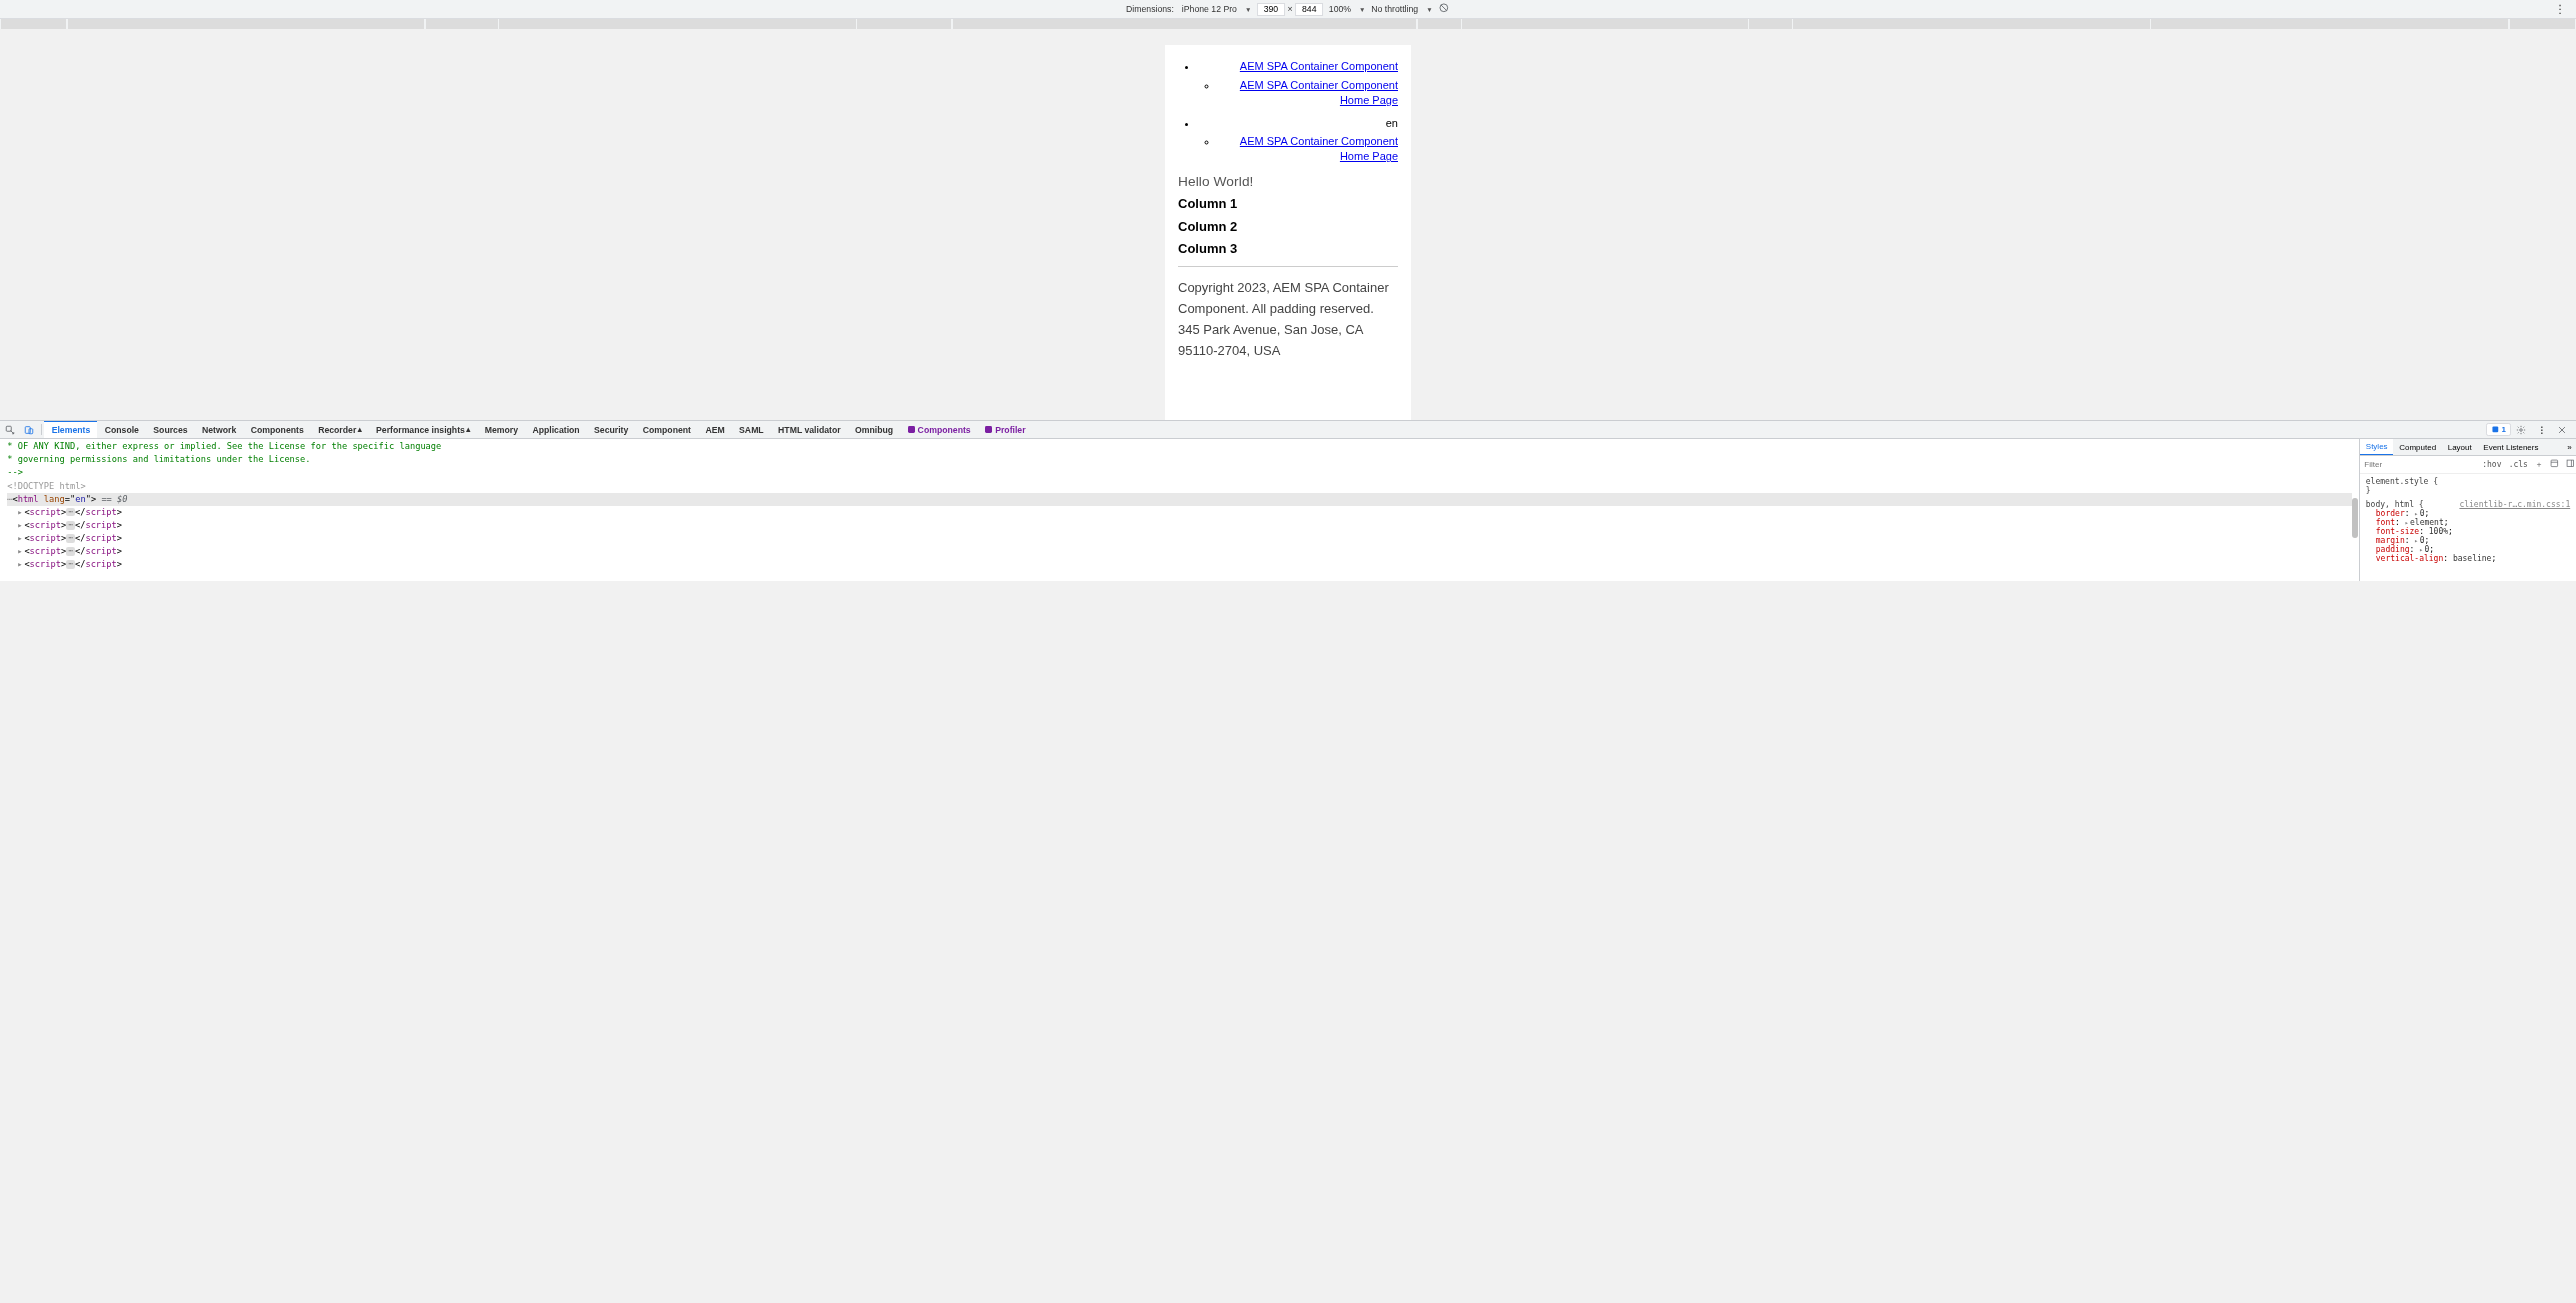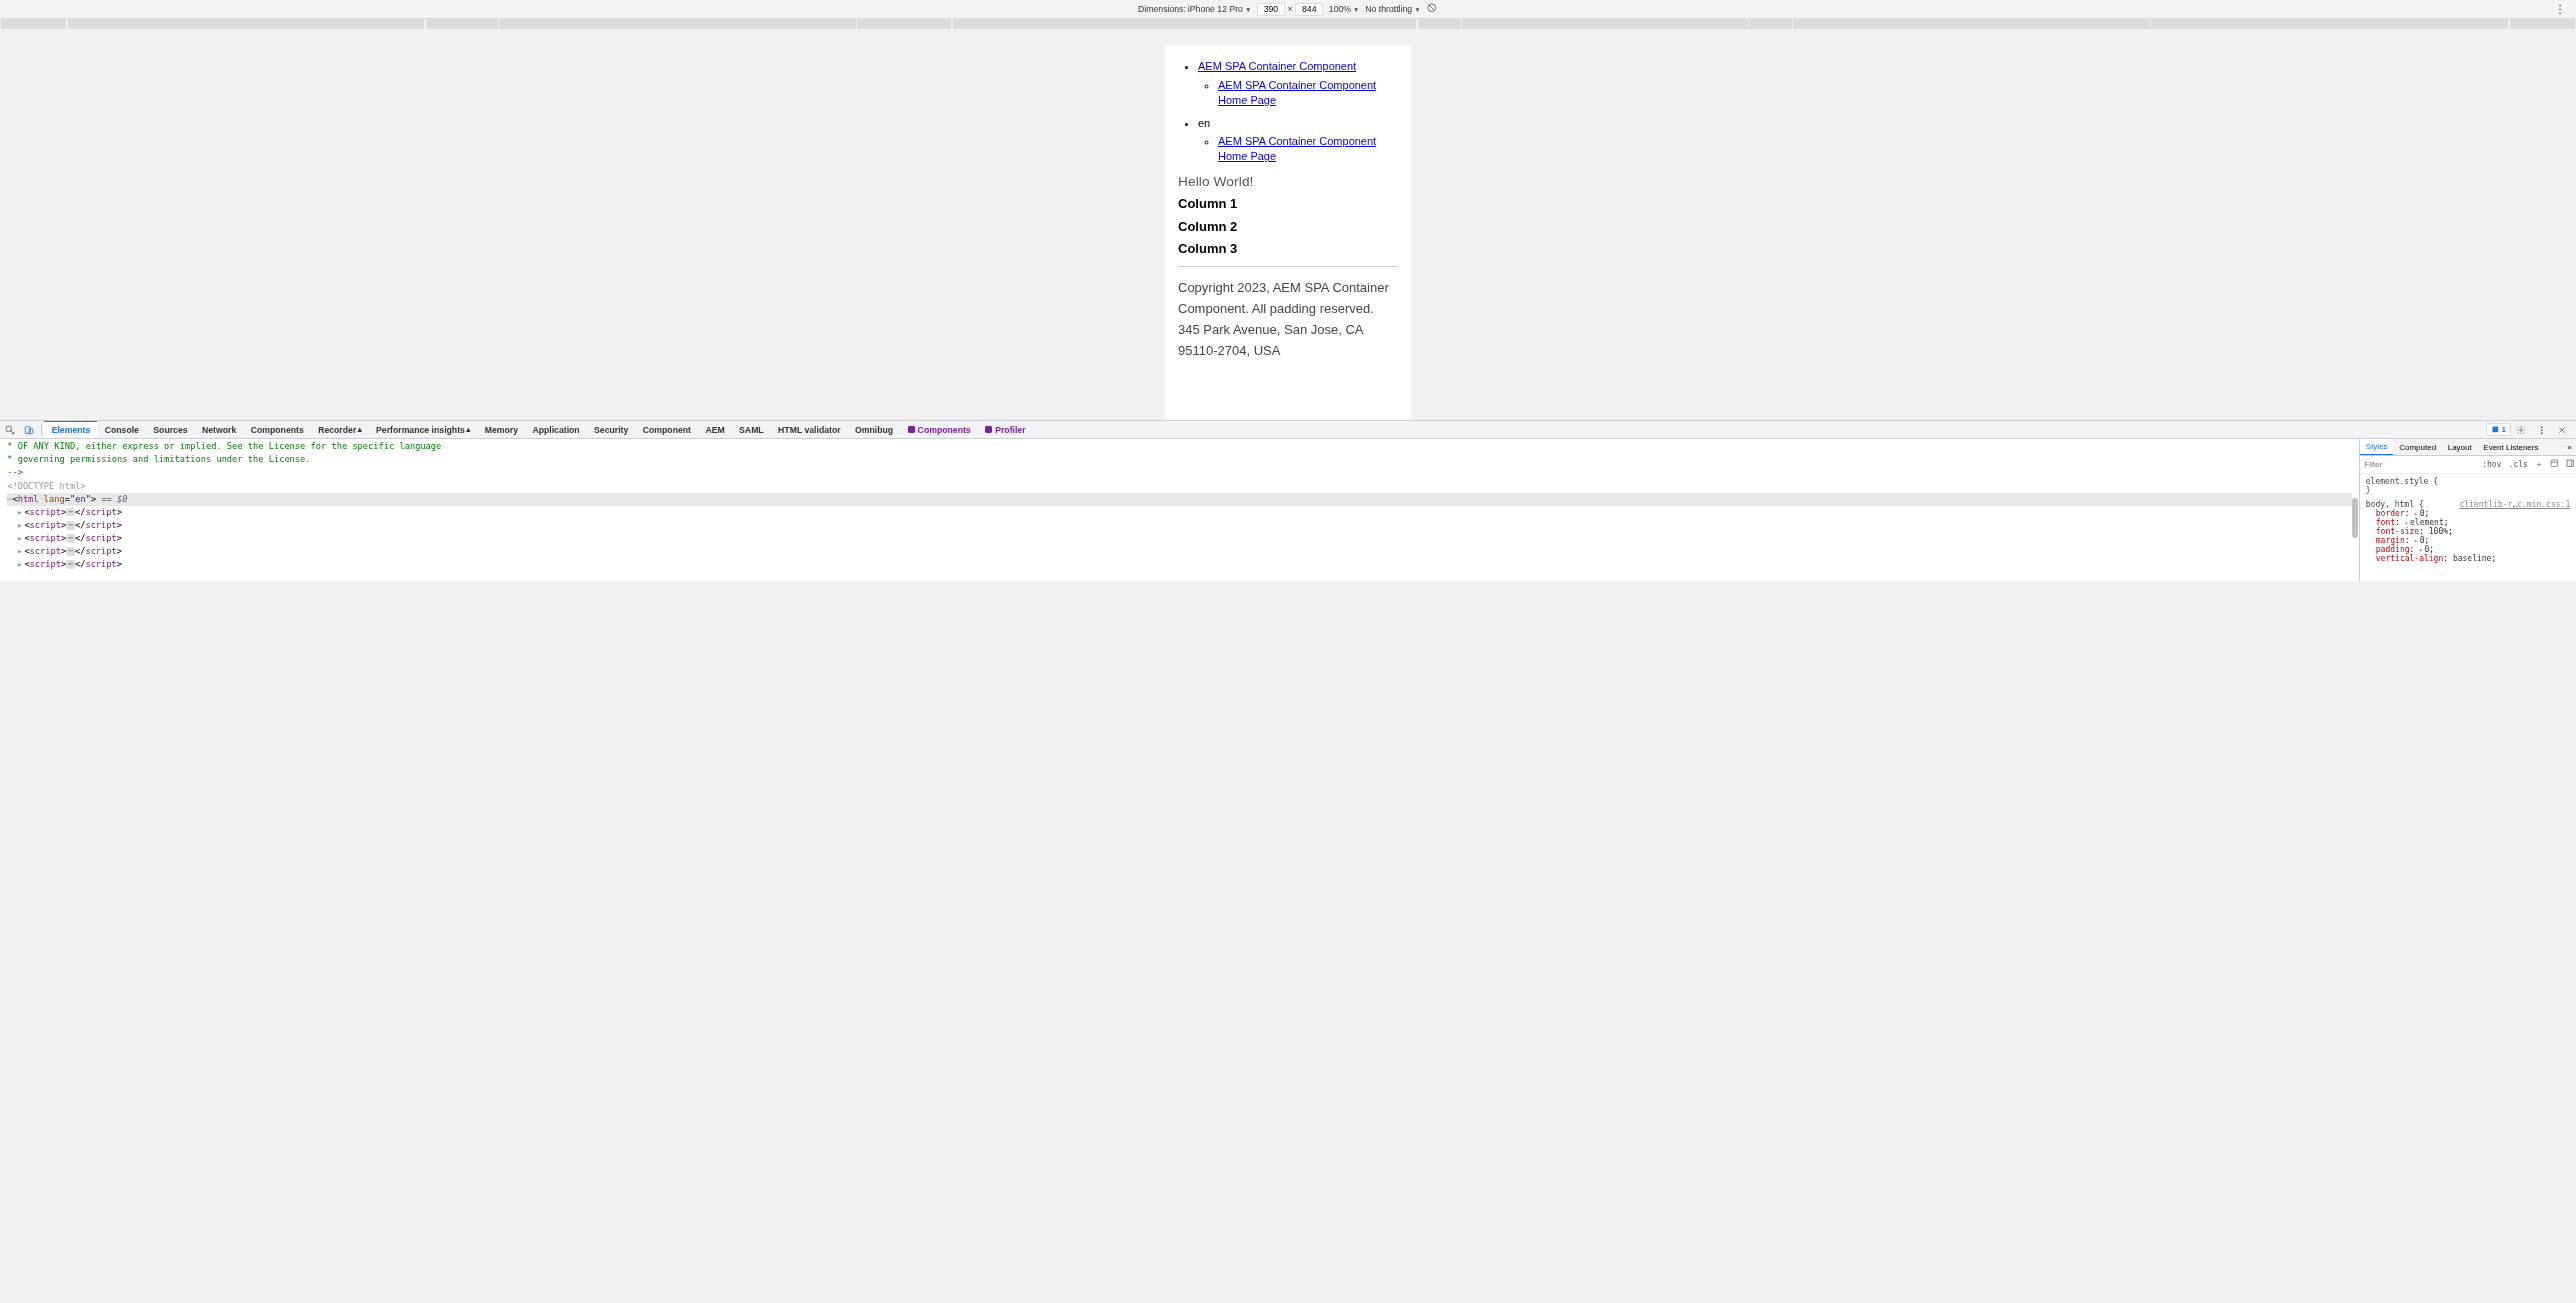--- a/index.html
+++ b/index.html
@@ -22,21 +22,21 @@
   left: 50%;
   transform: translateX(-50%);
   display: flex;
   align-items: center;
   gap: 5.8px;
 }
 .dev-toolbar .field {
   display: flex; align-items: center; gap: 2.9px;
 }
 .dev-toolbar .dropdown {
-  display: flex; align-items: center; gap: 2px; cursor: pointer;
+  display: flex; align-items: center; gap: 8px; cursor: pointer;
 }
 .dev-toolbar input.dim {
   width: 27.5px; height: 13px; font-size: 8.7px; text-align: center;
   border: 0.7px solid #dadce0; background: #fff;
 }
 .dev-toolbar .kebab {
   margin-left: auto; cursor: pointer; padding: 0 4.3px; font-size: 11.6px; line-height: 1;
 }
 .caret { font-size: 6.5px; color: #555; }
 
@@ -64,21 +64,21 @@
   overflow: hidden;
 }
 .device {
   width: 246px;
   background: #fff;
   margin-top: 16px;
   padding: 11.6px 13px;
   font-size: 11px;
   line-height: 1.4;
 }
-.device ul { padding-left: 20px; margin: 2.9px 0 7.2px 0; }
+.device ul { padding-left: 20px; margin: 2.9px 0 7.2px 0; text-align: right; }
 .device li { margin: 1.4px 0; }
 .device a { color: #0000ee; text-decoration: underline; }
 .hello { color: #555; font-weight: 300; font-size: 13.7px; margin: 4.3px 0 4.3px 0; letter-spacing: 0.1px; }
 .colh { font-weight: 700; font-size: 13px; margin: 4.3px 0; }
 .device hr { border: none; border-top: 0.7px solid #ccc; margin: 7.2px 0 11.6px 0; }
 .footer-text { color: #444; font-weight: 300; font-size: 13px; line-height: 1.6; }
 
 
 .devtools-tabs {
   height: 19px;

